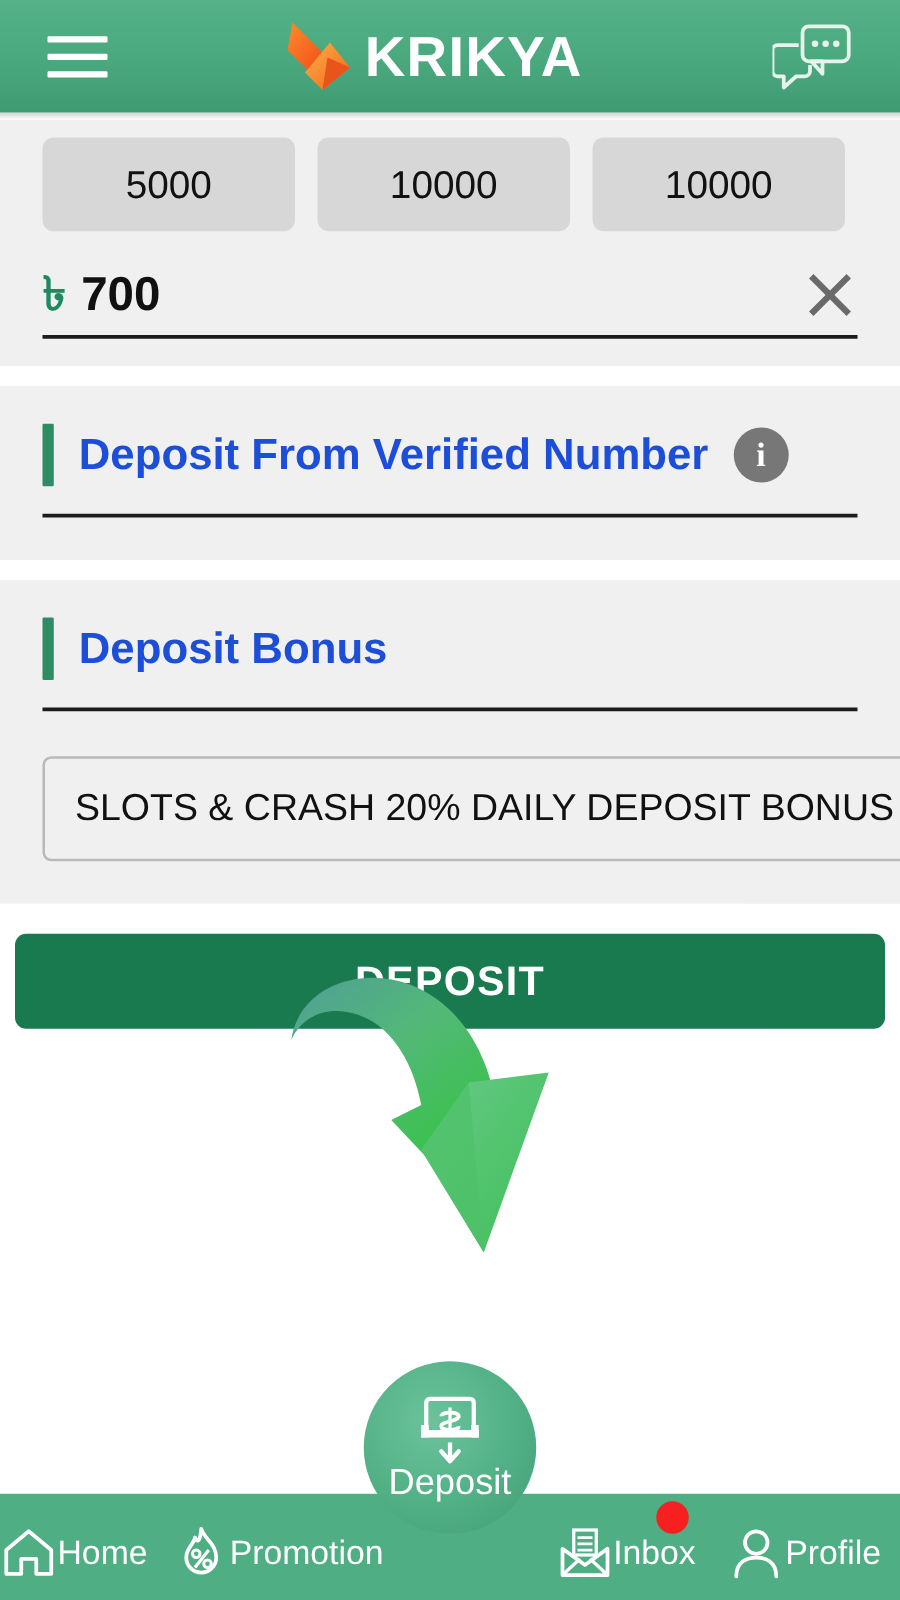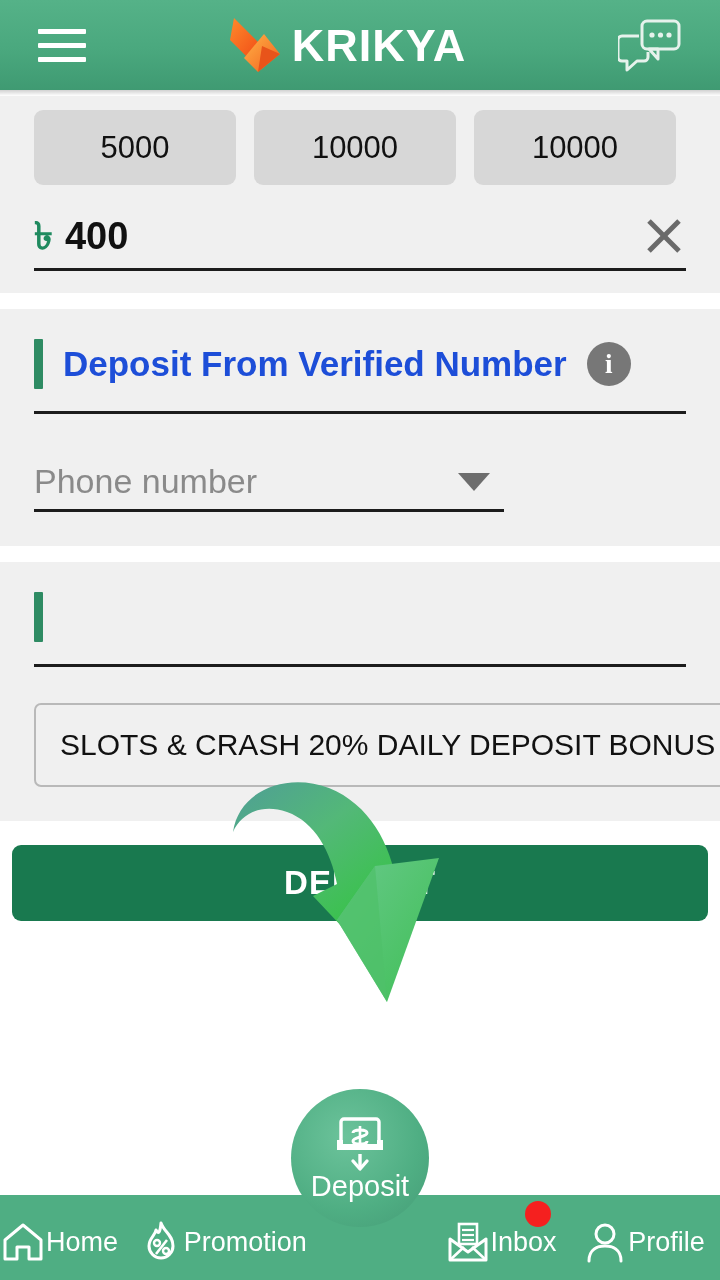--- a/index.html
+++ b/index.html
@@ -178,50 +178,47 @@
   <div class="panel panel-amounts">
     <div class="chip-row">
       <div class="chip">5000</div>
       <div class="chip">10000</div>
       <div class="chip">10000</div>
     </div>
 
     <div class="amount-row">
       <div class="amount-left">
         <span class="taka">৳</span>
-        <span class="amount-val">400</span>
+        <span class="amount-val">700</span>
       </div>
       <svg class="clear-x" viewBox="0 0 44 44">
         <line x1="7" y1="7" x2="37" y2="37" stroke="#6a6a6a" stroke-width="5"></line>
         <line x1="37" y1="7" x2="7" y2="37" stroke="#6a6a6a" stroke-width="5"></line>
       </svg>
     </div>
   </div>
 
   <div class="gap"></div>
 
   <div class="panel panel-section">
     <div class="sec-head">
       <div class="accent"></div>
       <div class="sec-title">Deposit From Verified Number</div>
       <div class="info-badge">i</div>
     </div>
     <div class="sec-rule"></div>
 
-    <div class="phone-select">
-      <span class="phone-ph">Phone number</span>
-      <span class="caret"></span>
-    </div>
   </div>
 
   <div class="gap"></div>
 
   <div class="panel panel-section">
     <div class="sec-head">
       <div class="accent"></div>
+      <div class="sec-title">Deposit Bonus</div>
     </div>
     <div class="sec-rule"></div>
 
     <div class="bonus-select">SLOTS &amp; CRASH 20% DAILY DEPOSIT BONUS - ...</div>
   </div>
 
   <div class="deposit-wrap">
     <div class="deposit-btn">DEPOSIT</div>
   </div>
 </div>

